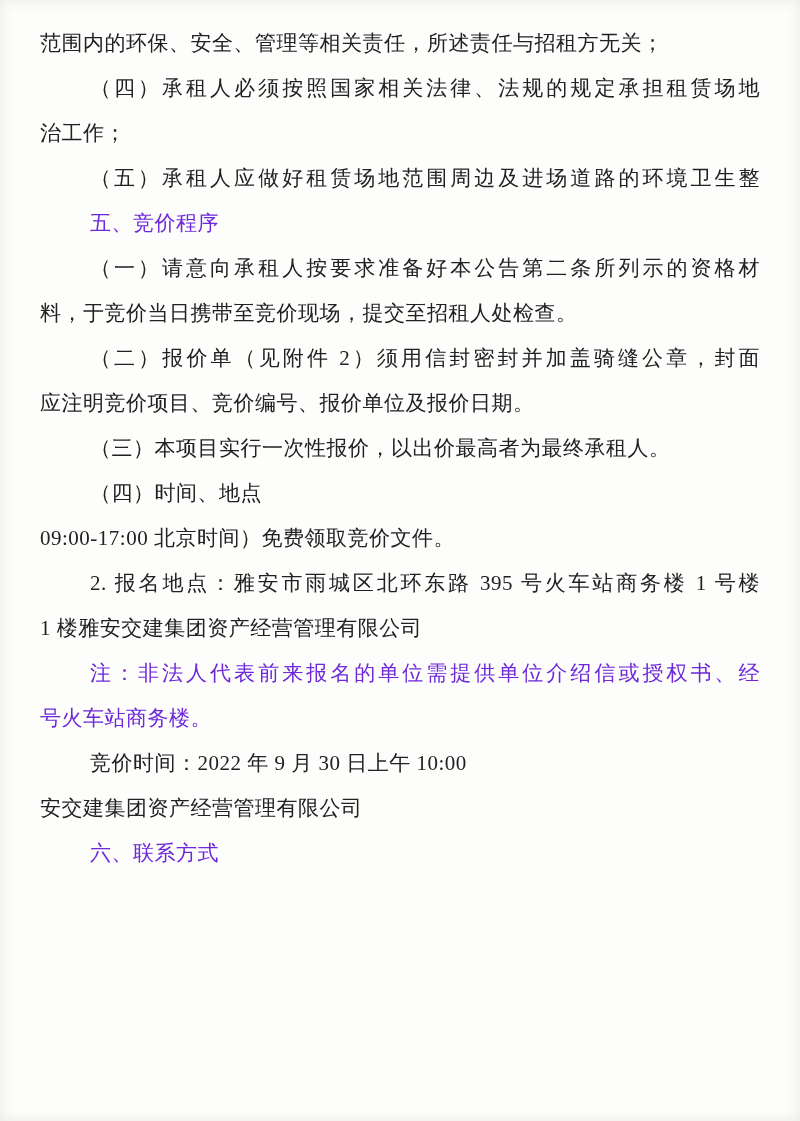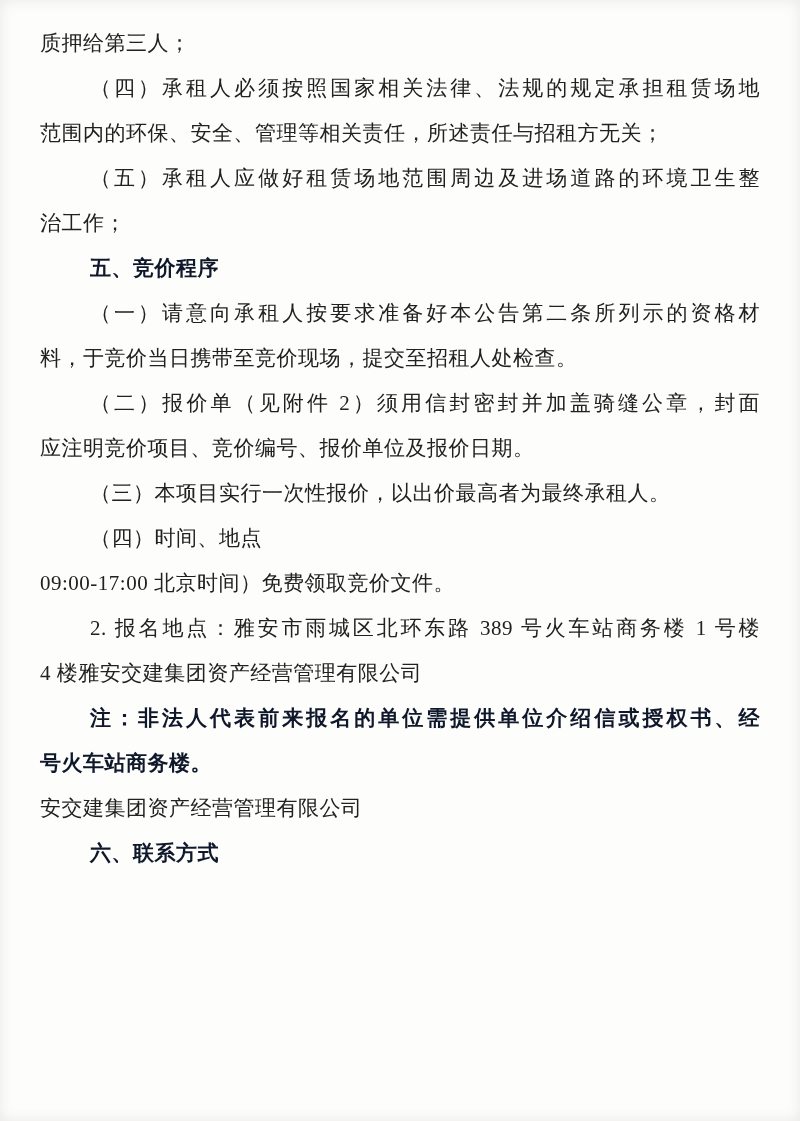--- a/index.html
+++ b/index.html
@@ -33,49 +33,49 @@
     font-size: 21px;
     color: #212121;
     letter-spacing: 0.5px;
     white-space: nowrap;
     text-align: left;
   }
   p.line.indent {
     padding-left: 50px;
   }
   p.line.bold {
-    font-weight: bold;
-    color: #0f172a;
+    font-weight: normal;
+    color: #6d28d9;
   }
   
   p.line.flush {
     white-space: normal;
     text-align: justify;
     text-align-last: justify;
     overflow: hidden;
   }
 </style>
 </head>
 <body>
 
 <div class="page" style="background: rgb(253, 253, 252);">
   <div class="content" id="doc" style="color: rgb(33, 33, 33);">
-      <p class="line">质押给第三人；</p>
+      <p class="line">范围内的环保、安全、管理等相关责任，所述责任与招租方无关；</p>
       <p class="line indent flush">（四）承租人必须按照国家相关法律、法规的规定承担租赁场地</p>
-      <p class="line">范围内的环保、安全、管理等相关责任，所述责任与招租方无关；</p>
+      <p class="line">治工作；</p>
       <p class="line indent flush">（五）承租人应做好租赁场地范围周边及进场道路的环境卫生整</p>
-      <p class="line">治工作；</p>
       <p class="line indent bold">五、竞价程序</p>
       <p class="line indent flush">（一）请意向承租人按要求准备好本公告第二条所列示的资格材</p>
       <p class="line">料，于竞价当日携带至竞价现场，提交至招租人处检查。</p>
       <p class="line indent flush">（二）报价单（见附件 2）须用信封密封并加盖骑缝公章，封面</p>
       <p class="line">应注明竞价项目、竞价编号、报价单位及报价日期。</p>
       <p class="line indent">（三）本项目实行一次性报价，以出价最高者为最终承租人。</p>
       <p class="line indent">（四）时间、地点</p>
       <p class="line">09:00-17:00 北京时间）免费领取竞价文件。</p>
-      <p class="line indent flush">2. 报名地点：雅安市雨城区北环东路 389 号火车站商务楼 1 号楼</p>
-      <p class="line">4 楼雅安交建集团资产经营管理有限公司</p>
+      <p class="line indent flush">2. 报名地点：雅安市雨城区北环东路 395 号火车站商务楼 1 号楼</p>
+      <p class="line">1 楼雅安交建集团资产经营管理有限公司</p>
       <p class="line indent bold flush">注：非法人代表前来报名的单位需提供单位介绍信或授权书、经</p>
       <p class="line bold">号火车站商务楼。</p>
+      <p class="line indent">竞价时间：2022 年 9 月 30 日上午 10:00</p>
       <p class="line">安交建集团资产经营管理有限公司</p>
       <p class="line indent bold">六、联系方式</p>
     </div>
 </div>
 
 </body></html>

